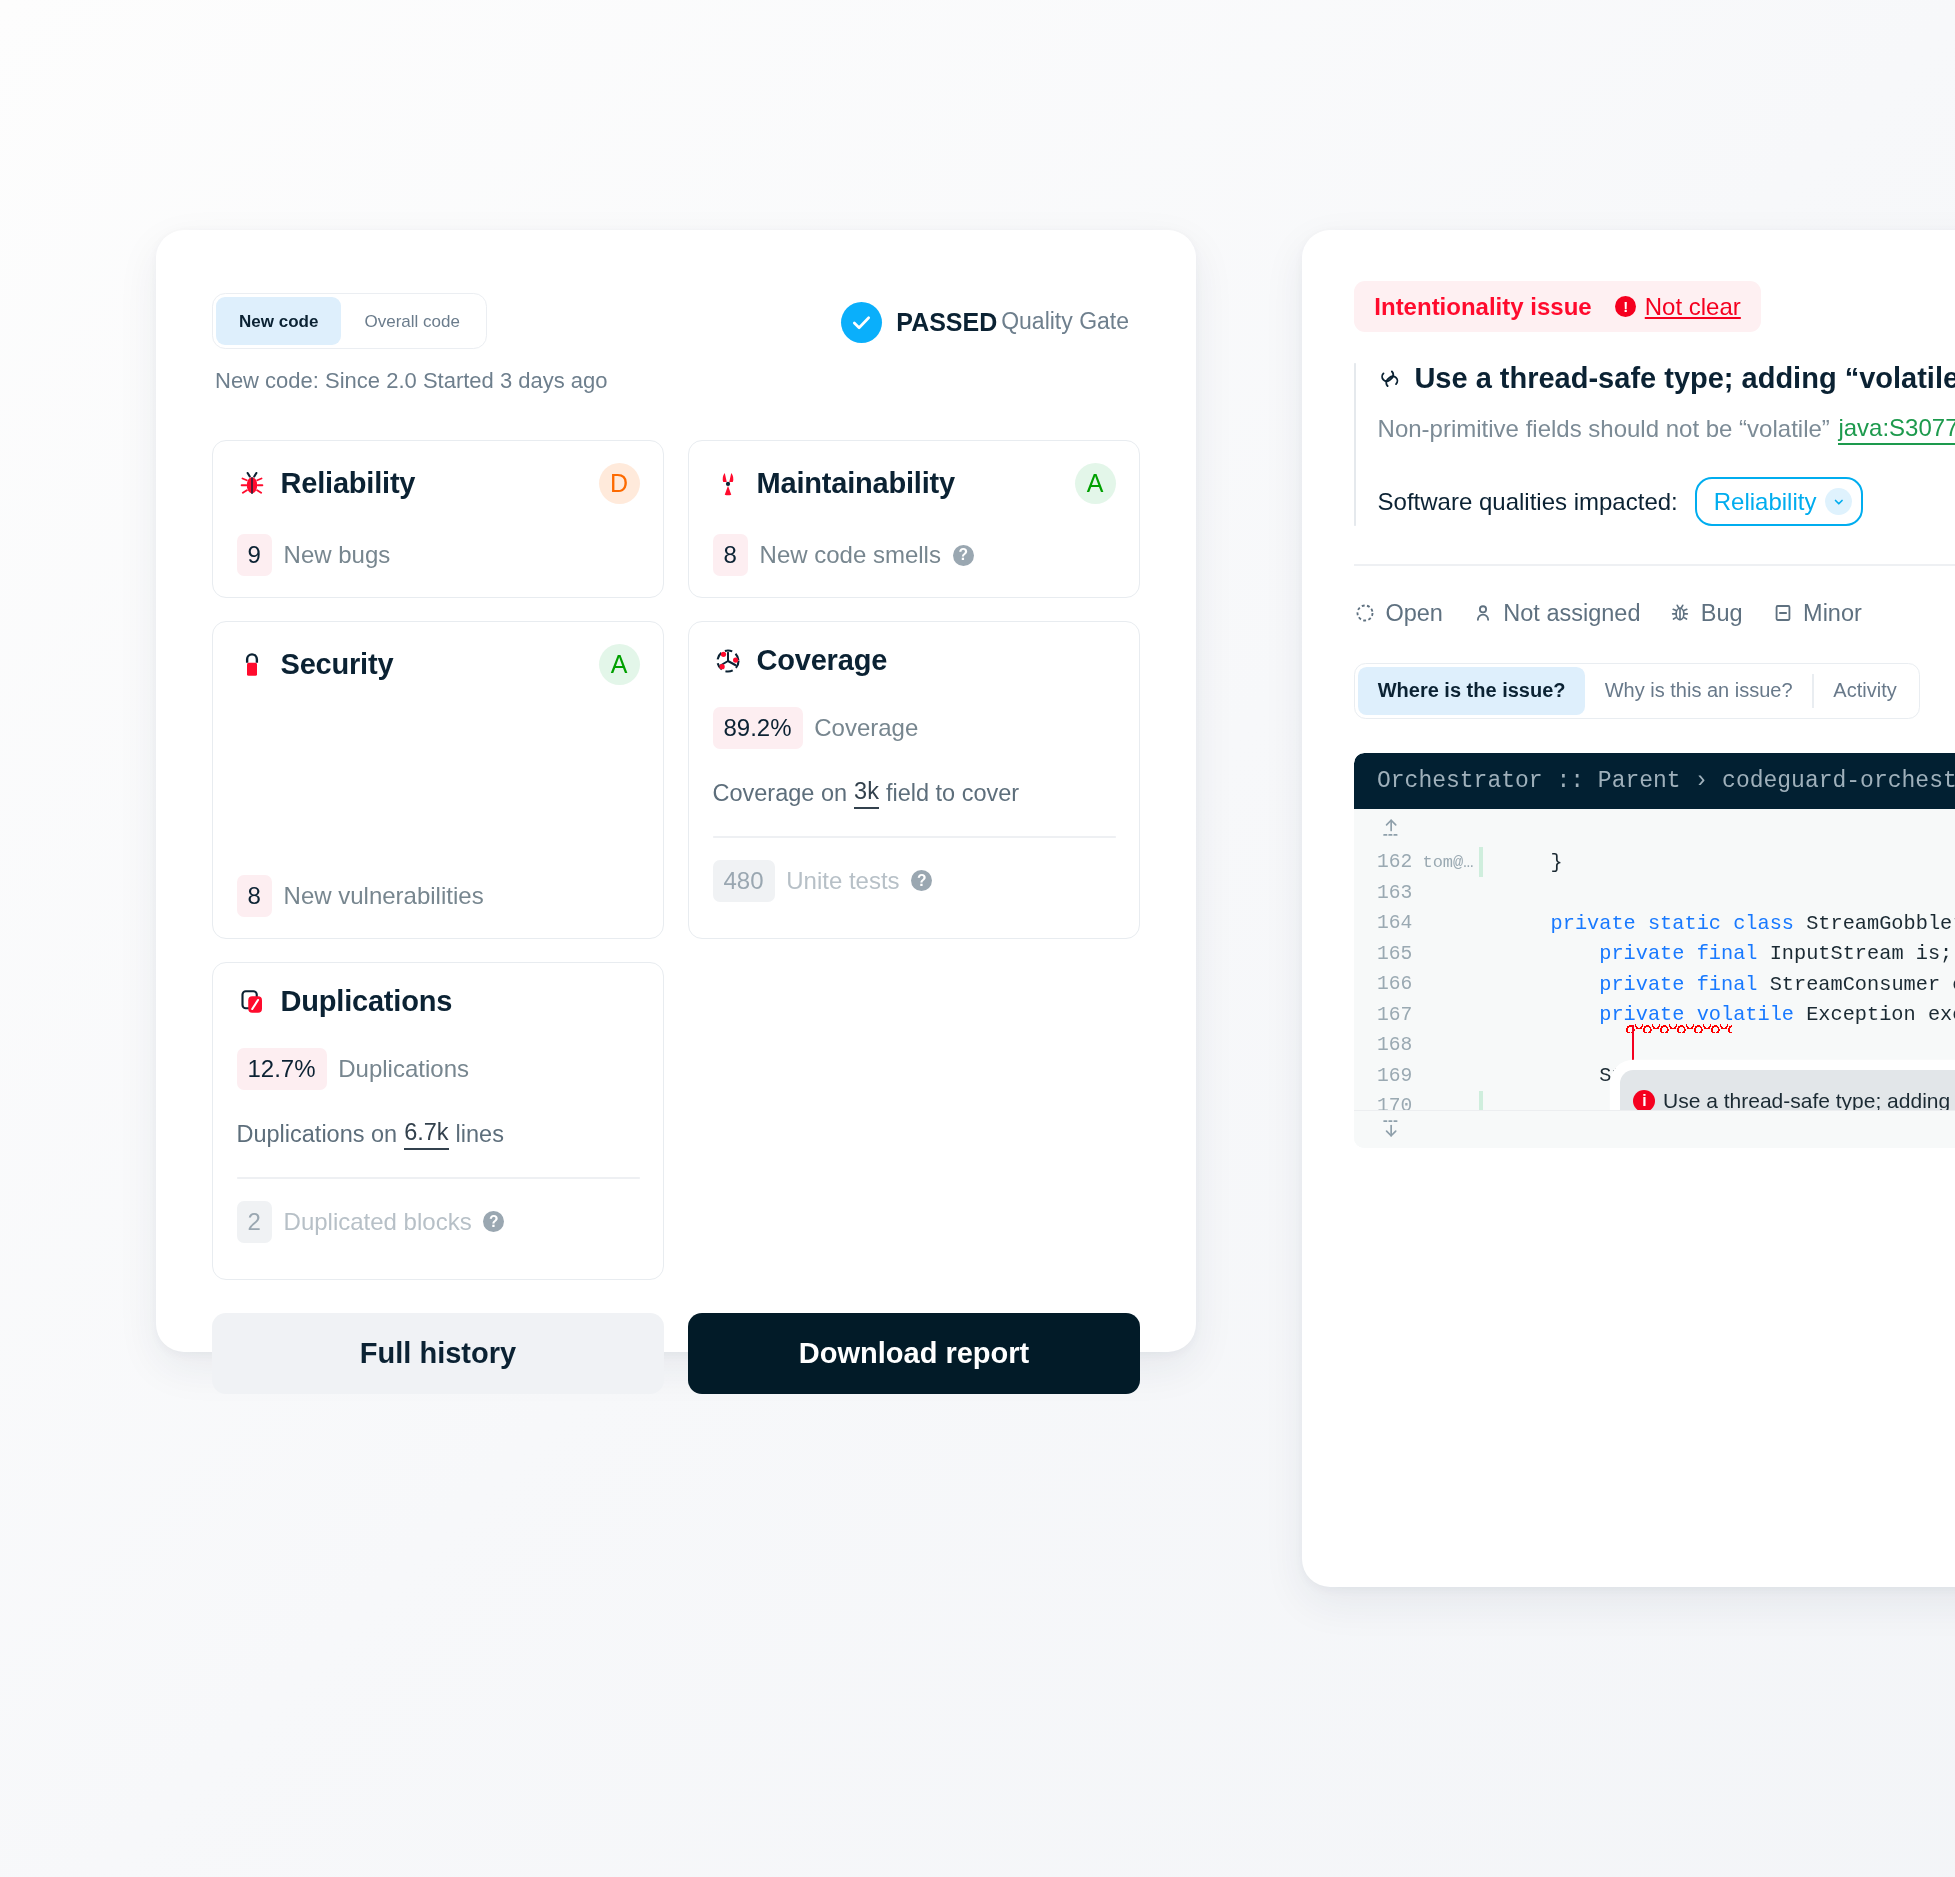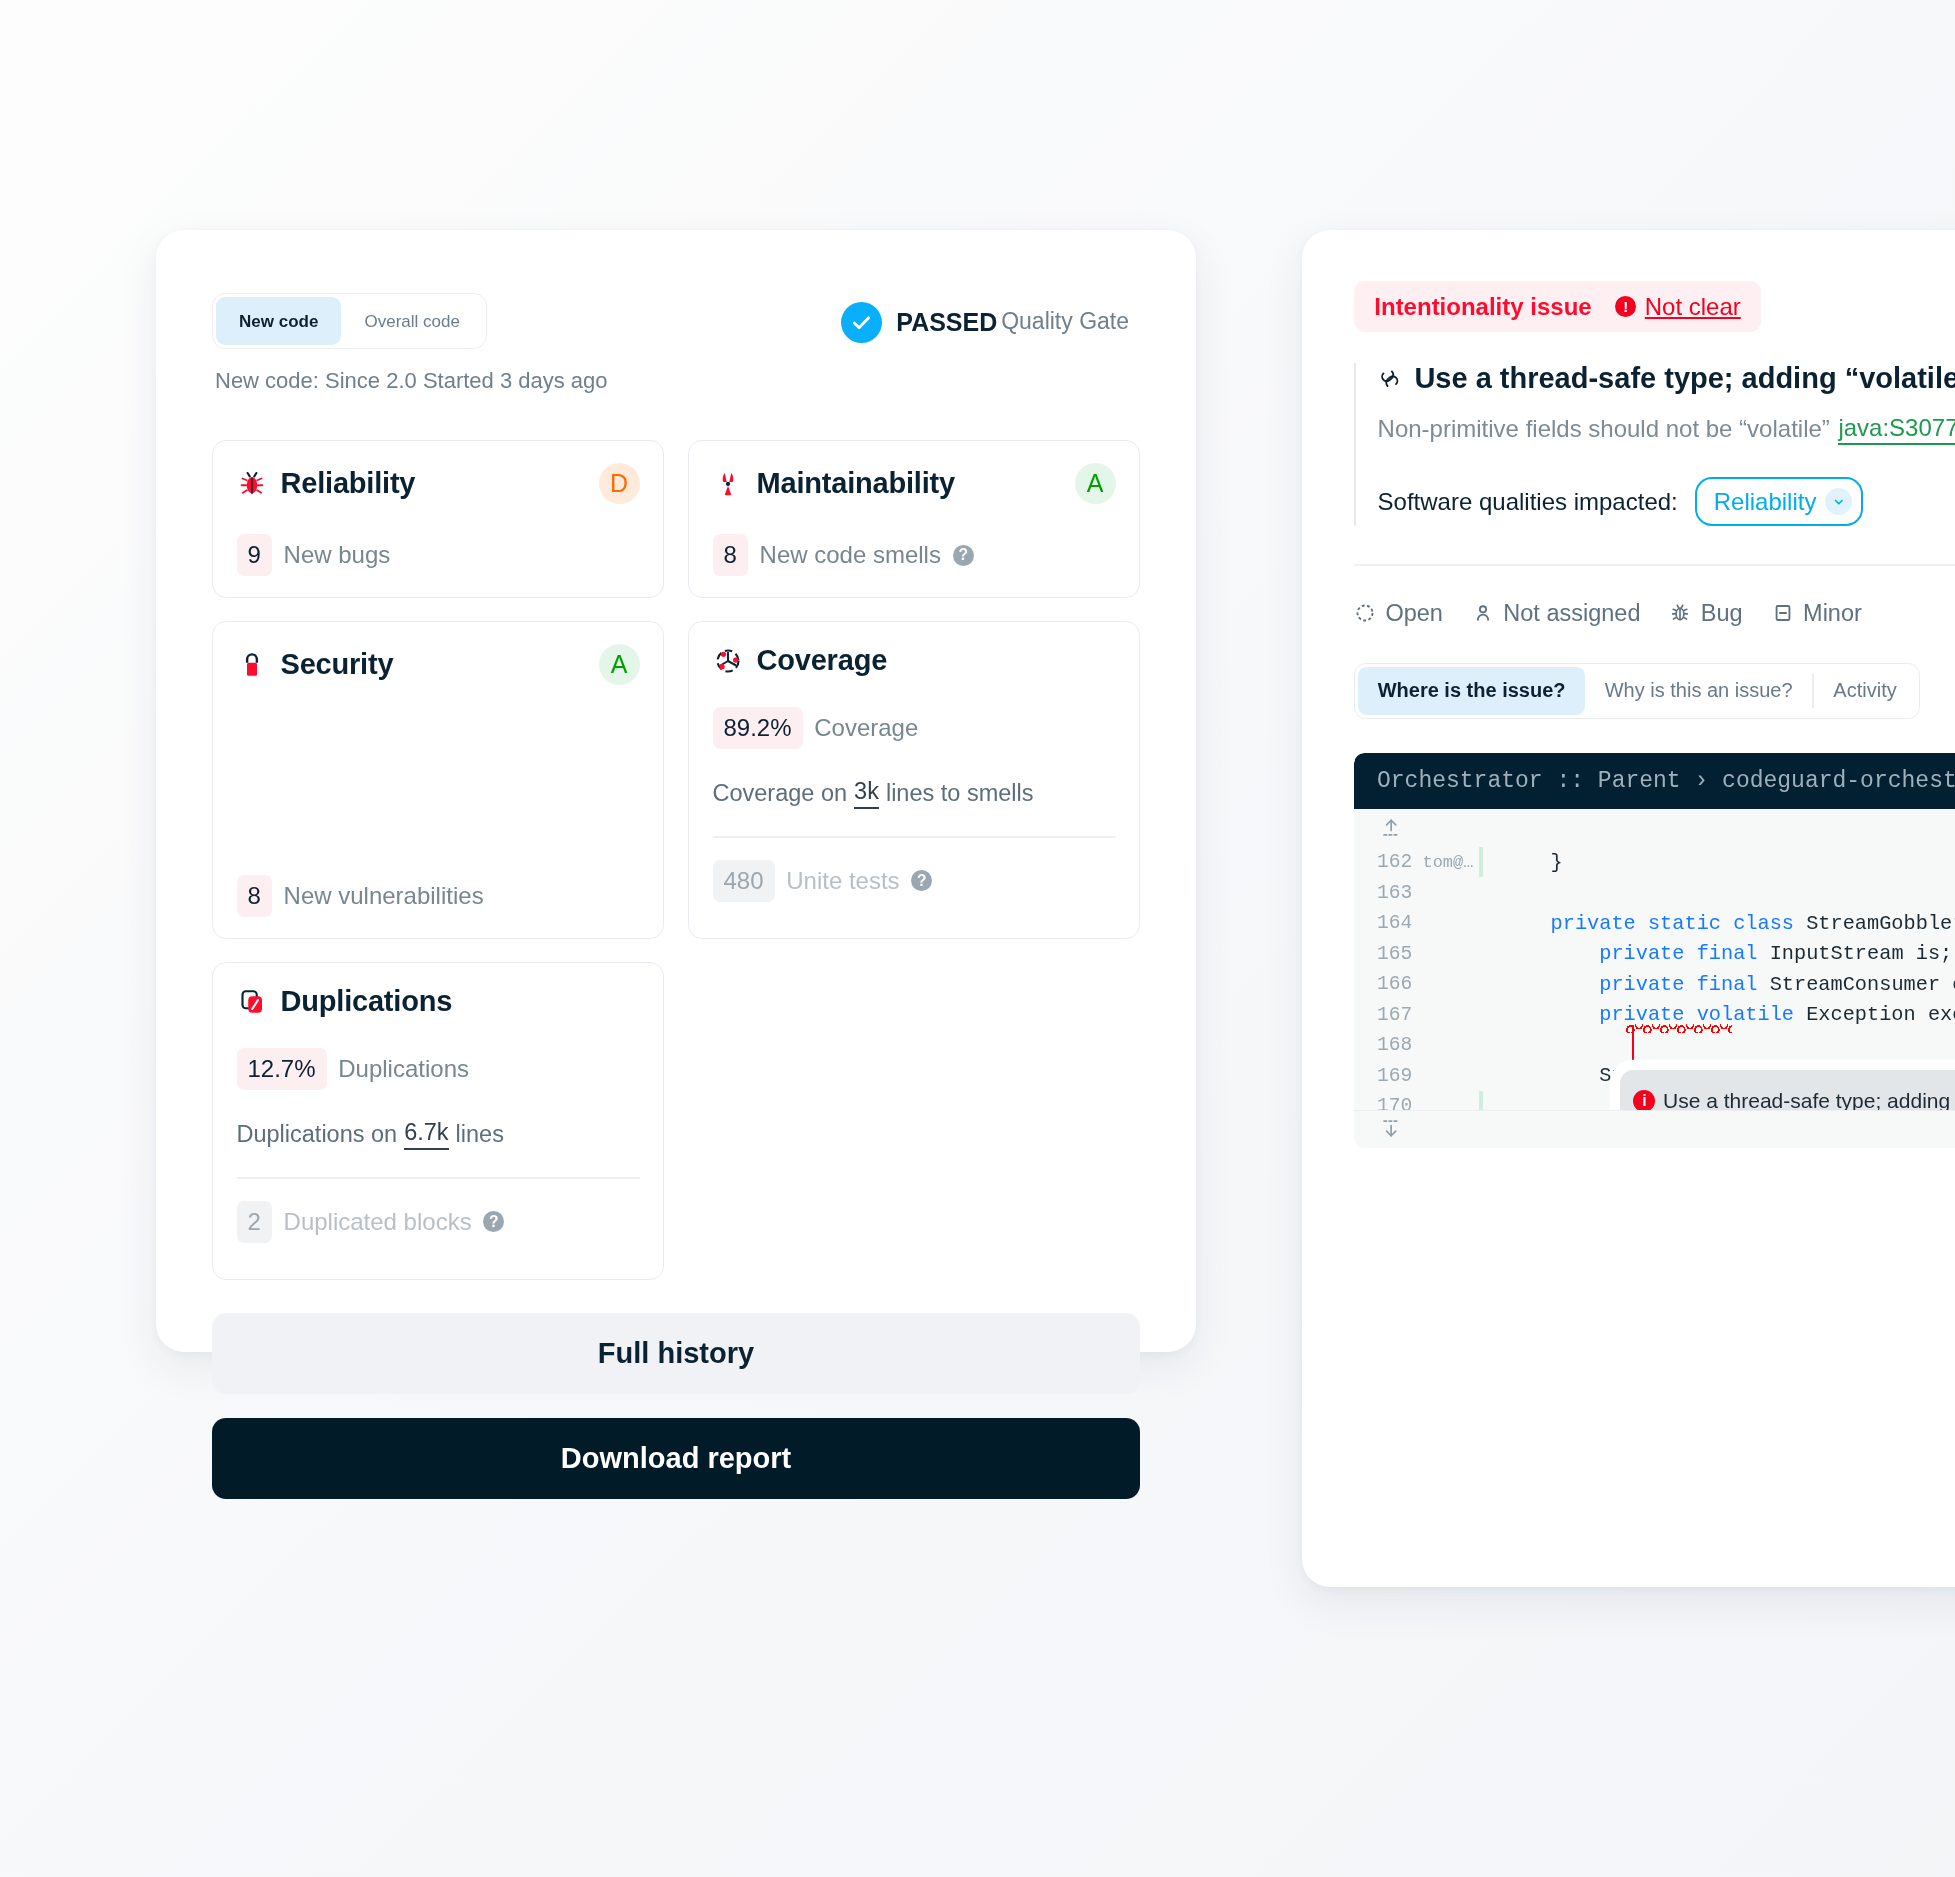--- a/index.html
+++ b/index.html
@@ -121,21 +121,21 @@
     display:flex; align-items:center; justify-content:center; flex:none;
   }
   .sub-line { font-size: 23.5px; color:#5d6e7b; margin-top: 29px; display:flex; align-items:center; gap: 7px;}
   .sub-link { color:#33414d; border-bottom: 2px solid #33414d; padding-bottom: 1.6px; }
   .divider { height:1.6px; background:#eef0f3; margin: 27px 0 0 0; border-radius:0.8px;}
 
   
   .micon { width: 30px; height: 30px; flex:none; display:block; }
 
   .lp-buttons {
-    display: grid; grid-template-columns: 1fr; gap: 24px;
+    display: grid; grid-template-columns: 1fr 1fr; gap: 24px;
     padding: 33px 56px 0 56px;
   }
   .btn {
     height: 81px; border-radius: 14px;
     display:flex; align-items:center; justify-content:center;
     font-size: 29px; font-weight: bold;
   }
   .btn.ghost { background:#f0f2f5; color:#0b2233; }
   .btn.dark { background:#021b28; color:#ffffff; }
 
@@ -391,21 +391,21 @@
           <span class="card-title">Coverage</span>
         </div>
       </div>
       <div class="metric-row" style="margin-top:30px;">
         <span class="chip">89.2%</span>
         <span class="metric-label">Coverage</span>
       </div>
       <div class="sub-line">
         <span>Coverage on</span>
         <span class="sub-link">3k</span>
-        <span>lines to smells</span>
+        <span>field to cover</span>
       </div>
       <div class="divider"></div>
       <div class="metric-row" style="margin-top:22px;">
         <span class="chip grey">480</span>
         <span class="metric-label muted">Unite tests</span>
         <span class="qmark">?</span>
       </div>
     </div>
 
     <div class="card tall">

